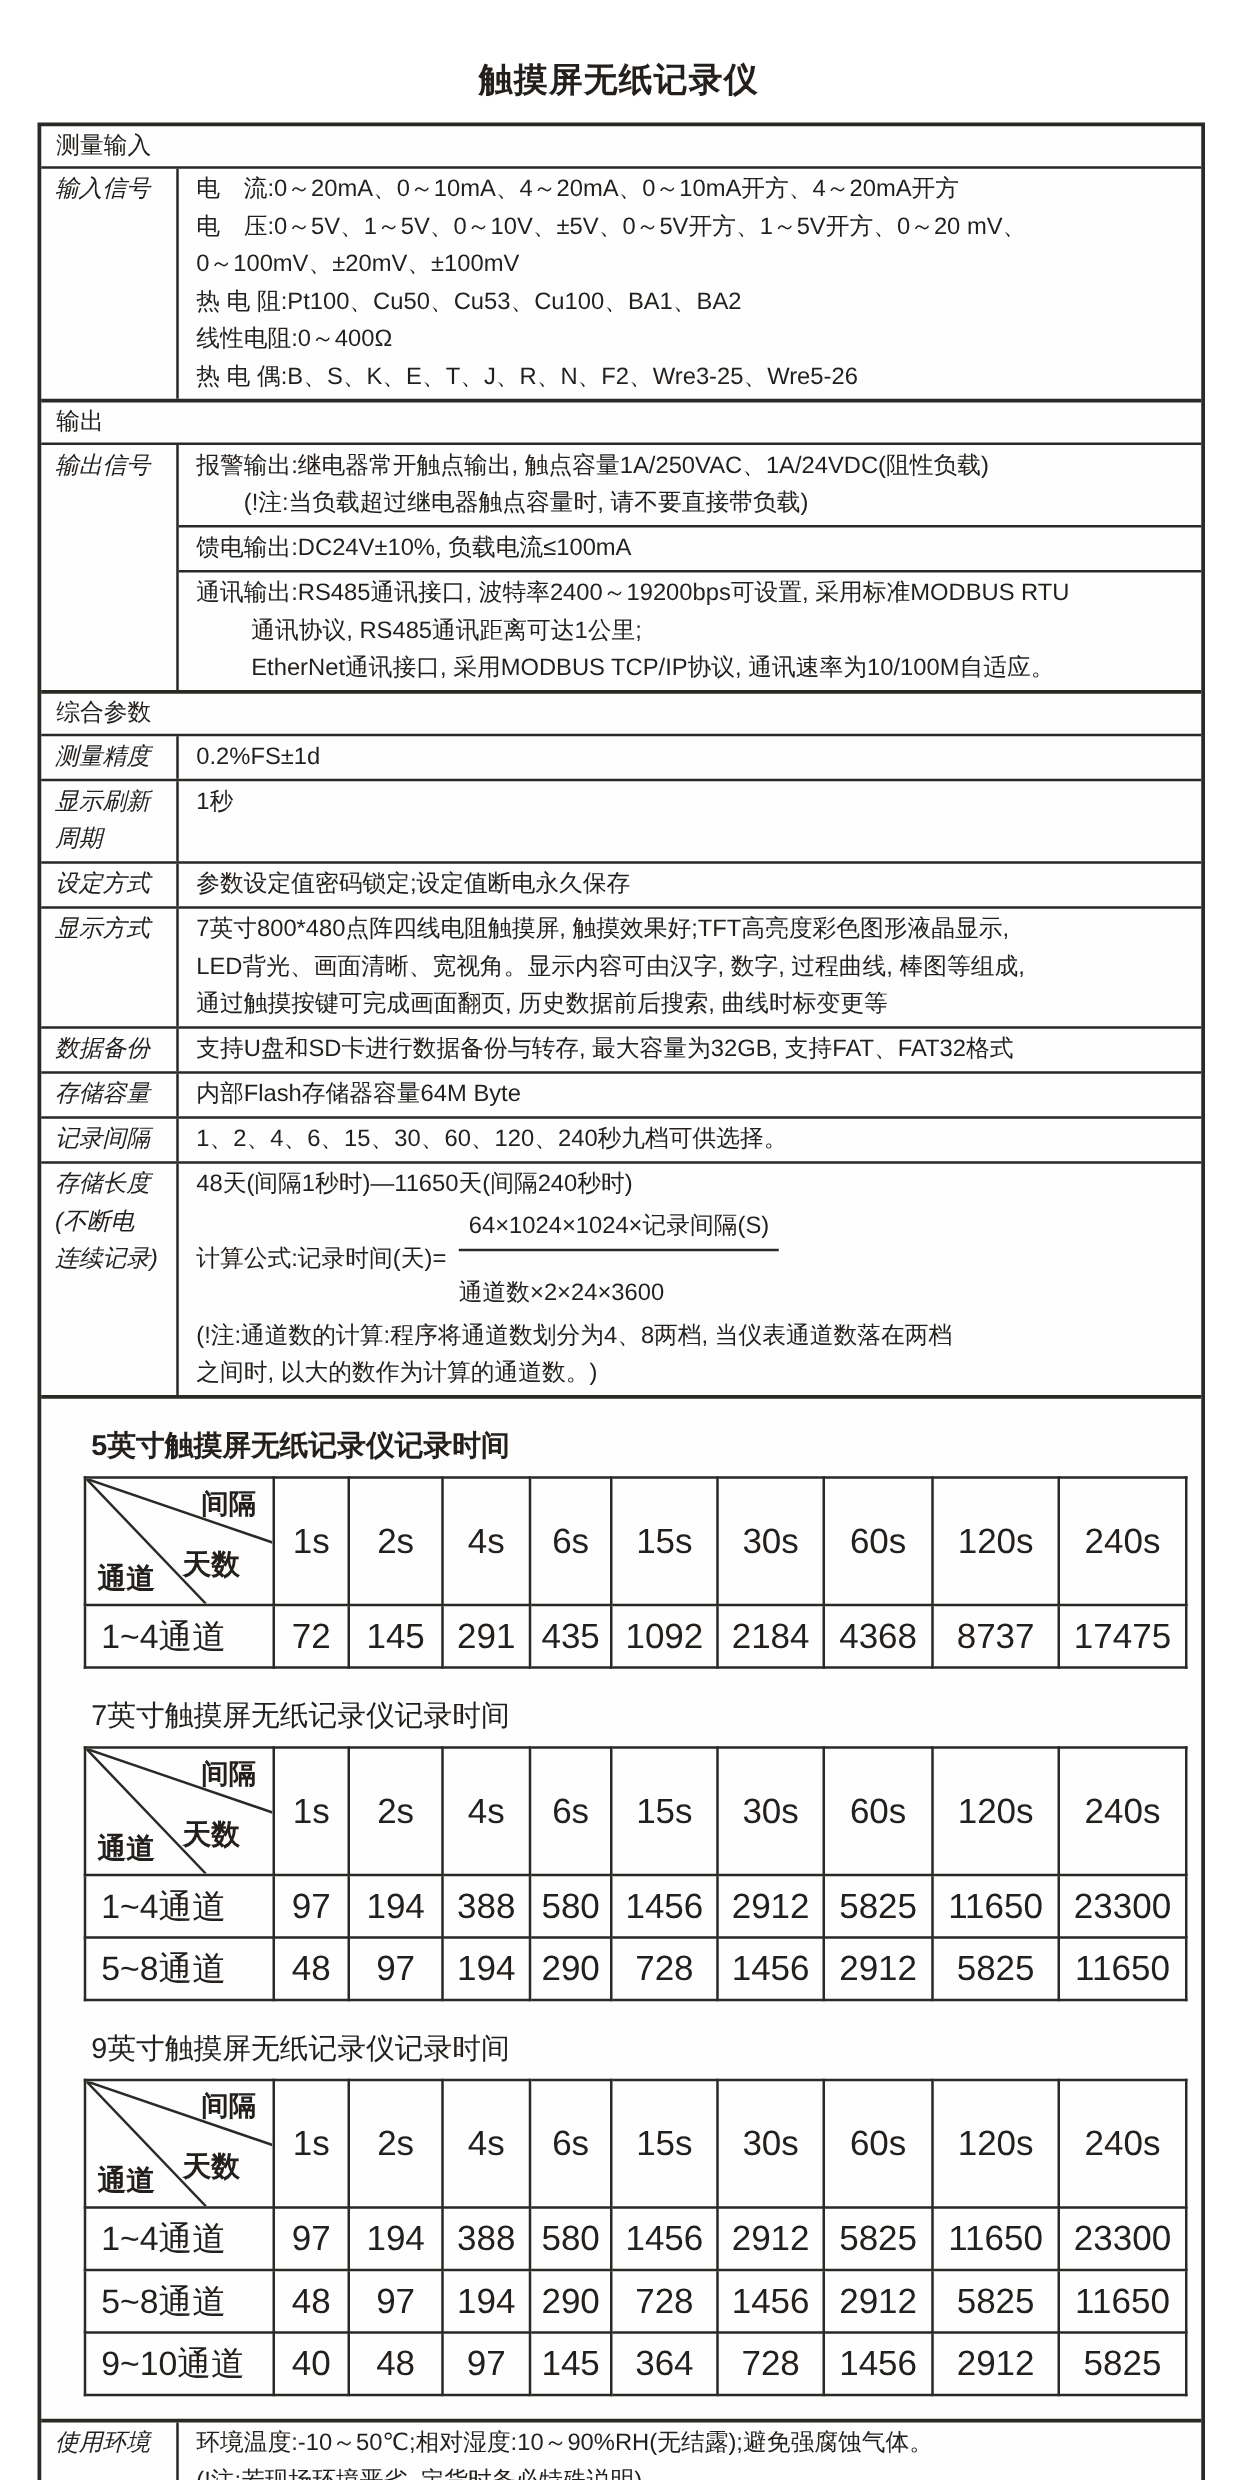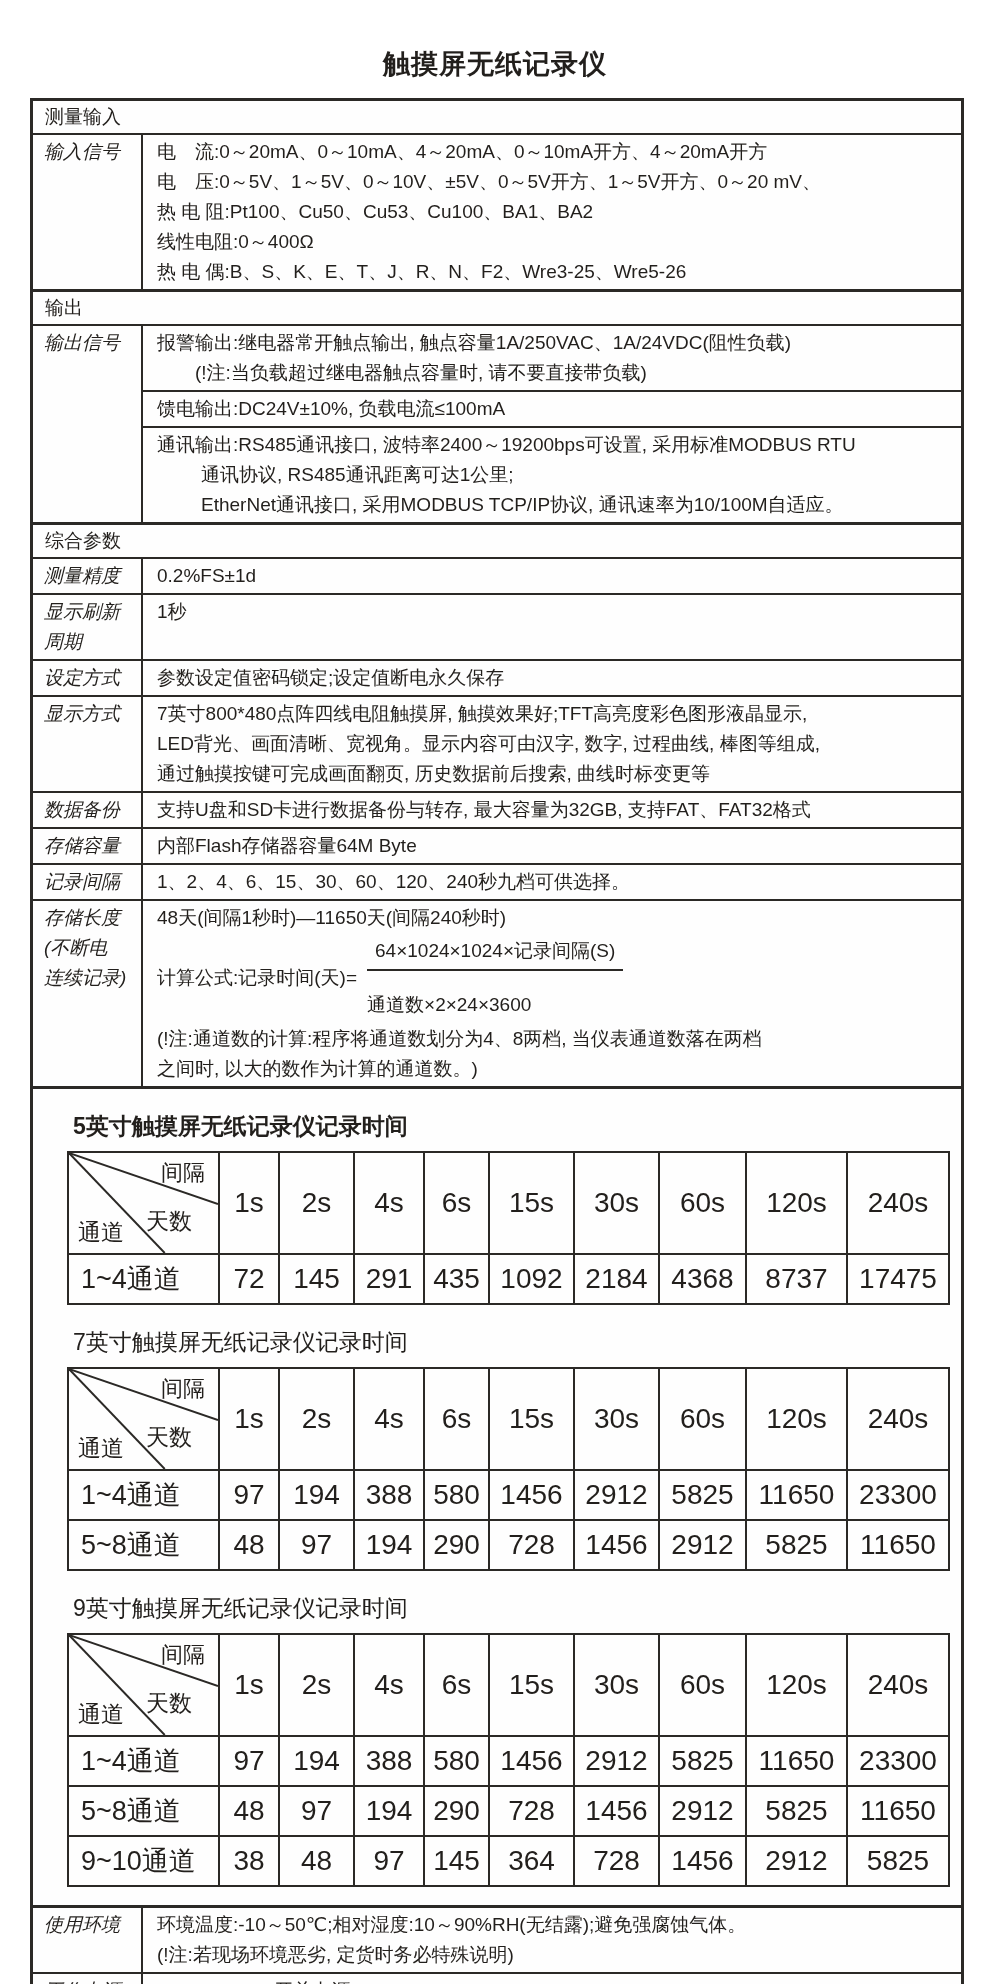--- a/index.html
+++ b/index.html
@@ -45,21 +45,21 @@
   table.rt {
     border-collapse:collapse; table-layout:fixed; margin-left:34px;
     width:881px;
   }
   table.rt td {
     border:2px solid #2b2926; text-align:center; font-size:28px;
     height:50px; padding:0; overflow:hidden;
   }
   table.rt tr.head td { height:102px; }
   table.rt td.chan { text-align:left; padding-left:12px; font-size:27px; }
-  td.corner { position:relative; }
+  td.corner { position:relative;font-weight:bold; }
   td.corner svg { position:absolute; left:0; top:0; width:100%; height:100%; }
   .c-int  { position:absolute; top:5px;  right:13px; font-size:22px; }
   .c-days { position:absolute; top:53px; left:77px;  font-size:23px; }
   .c-chan { position:absolute; bottom:5px; left:9px; font-size:23px; }
 </style>
 </head>
 <body>
 
 <div class="page">
 
@@ -69,20 +69,21 @@
 
     <div class="row first">
       <div class="sect-label">测量输入</div>
     </div>
 
     <div class="row">
       <div class="lbl">输入信号</div>
       <div class="cnt">
         <div class="ln">电　流:0～20mA、0～10mA、4～20mA、0～10mA开方、4～20mA开方</div>
         <div class="ln">电　压:0～5V、1～5V、0～10V、±5V、0～5V开方、1～5V开方、0～20 mV、</div>
+        <div class="ln">0～100mV、±20mV、±100mV</div>
         <div class="ln">热 电 阻:Pt100、Cu50、Cu53、Cu100、BA1、BA2</div>
         <div class="ln">线性电阻:0～400Ω</div>
         <div class="ln">热 电 偶:B、S、K、E、T、J、R、N、F2、Wre3-25、Wre5-26</div>
       </div>
     </div>
 
     <div class="row thick">
       <div class="sect-label">输出</div>
     </div>
 
@@ -338,21 +339,21 @@
           <td>194</td>
           <td>290</td>
           <td>728</td>
           <td>1456</td>
           <td>2912</td>
           <td>5825</td>
           <td>11650</td>
         </tr>
         <tr>
           <td class="chan">9~10通道</td>
-          <td>38</td>
+          <td>40</td>
           <td>48</td>
           <td>97</td>
           <td>145</td>
           <td>364</td>
           <td>728</td>
           <td>1456</td>
           <td>2912</td>
           <td>5825</td>
         </tr>
       </tbody>

